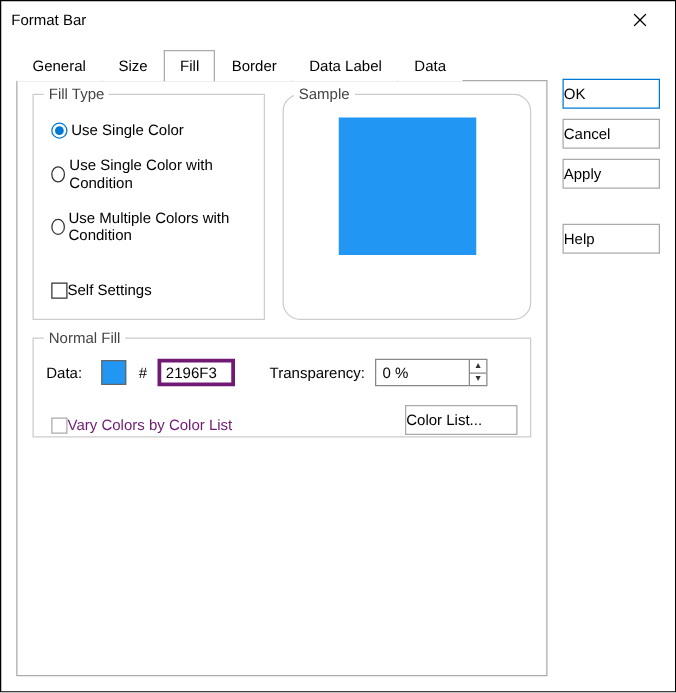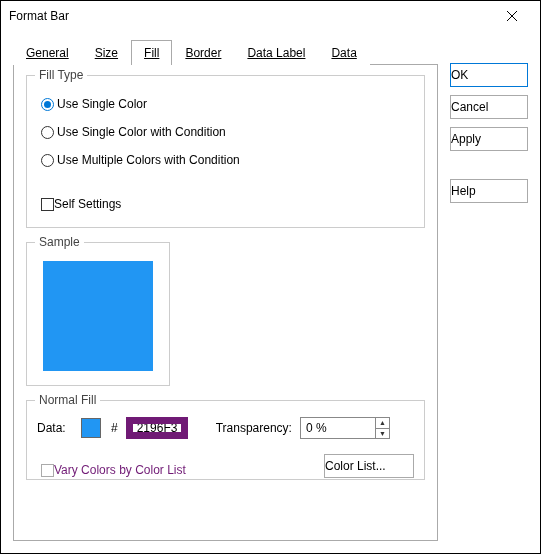--- a/index.html
+++ b/index.html
@@ -4,45 +4,45 @@
 <style>
   * { box-sizing: border-box; font-family: "Segoe UI", Tahoma, sans-serif; font-size: 12px; }
   body { margin: 0; background: #fff; }
   .window { width: 541px; height: 554px; border: 1px solid #000; background: #fff; position: relative; display: flex; flex-direction: column; }
   .titlebar { height: 30px; display: flex; align-items: center; padding: 0 8px; }
   .titlebar .title { flex: 1; font-size: 12px; }
   .titlebar .close { width: 40px; height: 28px; display: flex; align-items: center; justify-content: center; }
   .titlebar .close svg { width: 10px; height: 10px; }
   .body { flex: 1; display: flex; padding: 8px 12px 12px 12px; gap: 12px; }
   .main { flex: 1; display: flex; flex-direction: column; }
-  .tabs { display: flex; position: relative; z-index: 2; text-decoration: underline; }
+  .tabs { display: flex; position: relative; z-index: 2; }
   .tab { padding: 5px 12px; border: 1px solid transparent; border-bottom: none; position: relative; top: 1px; cursor: default; background: #fff; }
   .tab.active { border-color: #aaa; background: #fff; }
   .tab:not(.active) { border-color: transparent; }
   .tabframe { border: 1px solid #aaa; flex: 1; padding: 10px 12px; }
-  .row1 { display: flex; gap: 14px; flex-direction: column; }
+  .row1 { display: flex; gap: 14px; }
   .group { border: 1px solid #ccc; position: relative; padding: 14px 10px 14px 10px; }
   .group .legend { position: absolute; top: -8px; left: 8px; background: #fff; padding: 0 4px; color: #444; }
   .filltype { flex: 1; }
   .radio { display: flex; align-items: center; gap: 3px; margin: 7px 0 14px 4px; }
   .radio .dot { width: 13px; height: 13px; border: 1px solid #333; border-radius: 50%; display: flex; align-items: center; justify-content: center; }
   .radio.selected .dot { border-color: #0078d7; }
   .radio.selected .dot::after { content:""; width:7px; height:7px; background:#0078d7; border-radius:50%; display:block; }
   .checkbox { display: flex; align-items: center; gap: 0; margin: 10px 0 2px 4px; }
   .checkbox .box { width: 13px; height: 13px; border: 1px solid #333; background: #fff; }
   .checkbox.disabled .box { border-color: #aaa; }
   .checkbox.disabled .lbl { color: #701a75; }
-  .sample { width: 144px; }
+  .sample { width: 199px; border-radius: 14px; }
   .swatch-big { width: 110px; height: 110px; margin: 4px auto 0 auto; }
   .normal { margin-top: 14px; padding: 16px 10px 0 10px; }
   .nf-row { display: flex; align-items: center; gap: 8px; }
   .nf-row .lbl { min-width: 36px; }
   .swatch-sm { width: 20px; height: 20px; border: 1px solid #666; }
   .hash { margin-left: 2px; }
-  .textin { border: 7px solid #701a75; height: 22px; padding: 1px 4px; width: 62px; background: #fff; }
+  .textin { border: 3px solid #701a75; height: 22px; padding: 1px 4px; width: 62px; background: #fff; }
   .transp-lbl { margin-left: 20px; }
   .spinner { display: flex; align-items: stretch; border: 1px solid #888; height: 22px; }
   .spinner .val { width: 74px; padding: 1px 5px; display: flex; align-items: center; }
   .spinner .arrows { width: 14px; border-left: 1px solid #888; display: flex; flex-direction: column; }
   .spinner .arrow { flex:1; display:flex; align-items:center; justify-content:center; font-size:7px; line-height:1; color:#333; }
   .spinner .arrow + .arrow { border-top: 1px solid #888; }
   .nf-row2 { display: flex; align-items: center; margin-top: 14px; }
   .nf-row2 .left { flex: 1; }
   .btn { border: 1px solid #aaa; background: #fff; height: 24px; display: flex; align-items: center; justify-content: flex-start; cursor: default; }
   .colorlist-btn { width: 90px; }

